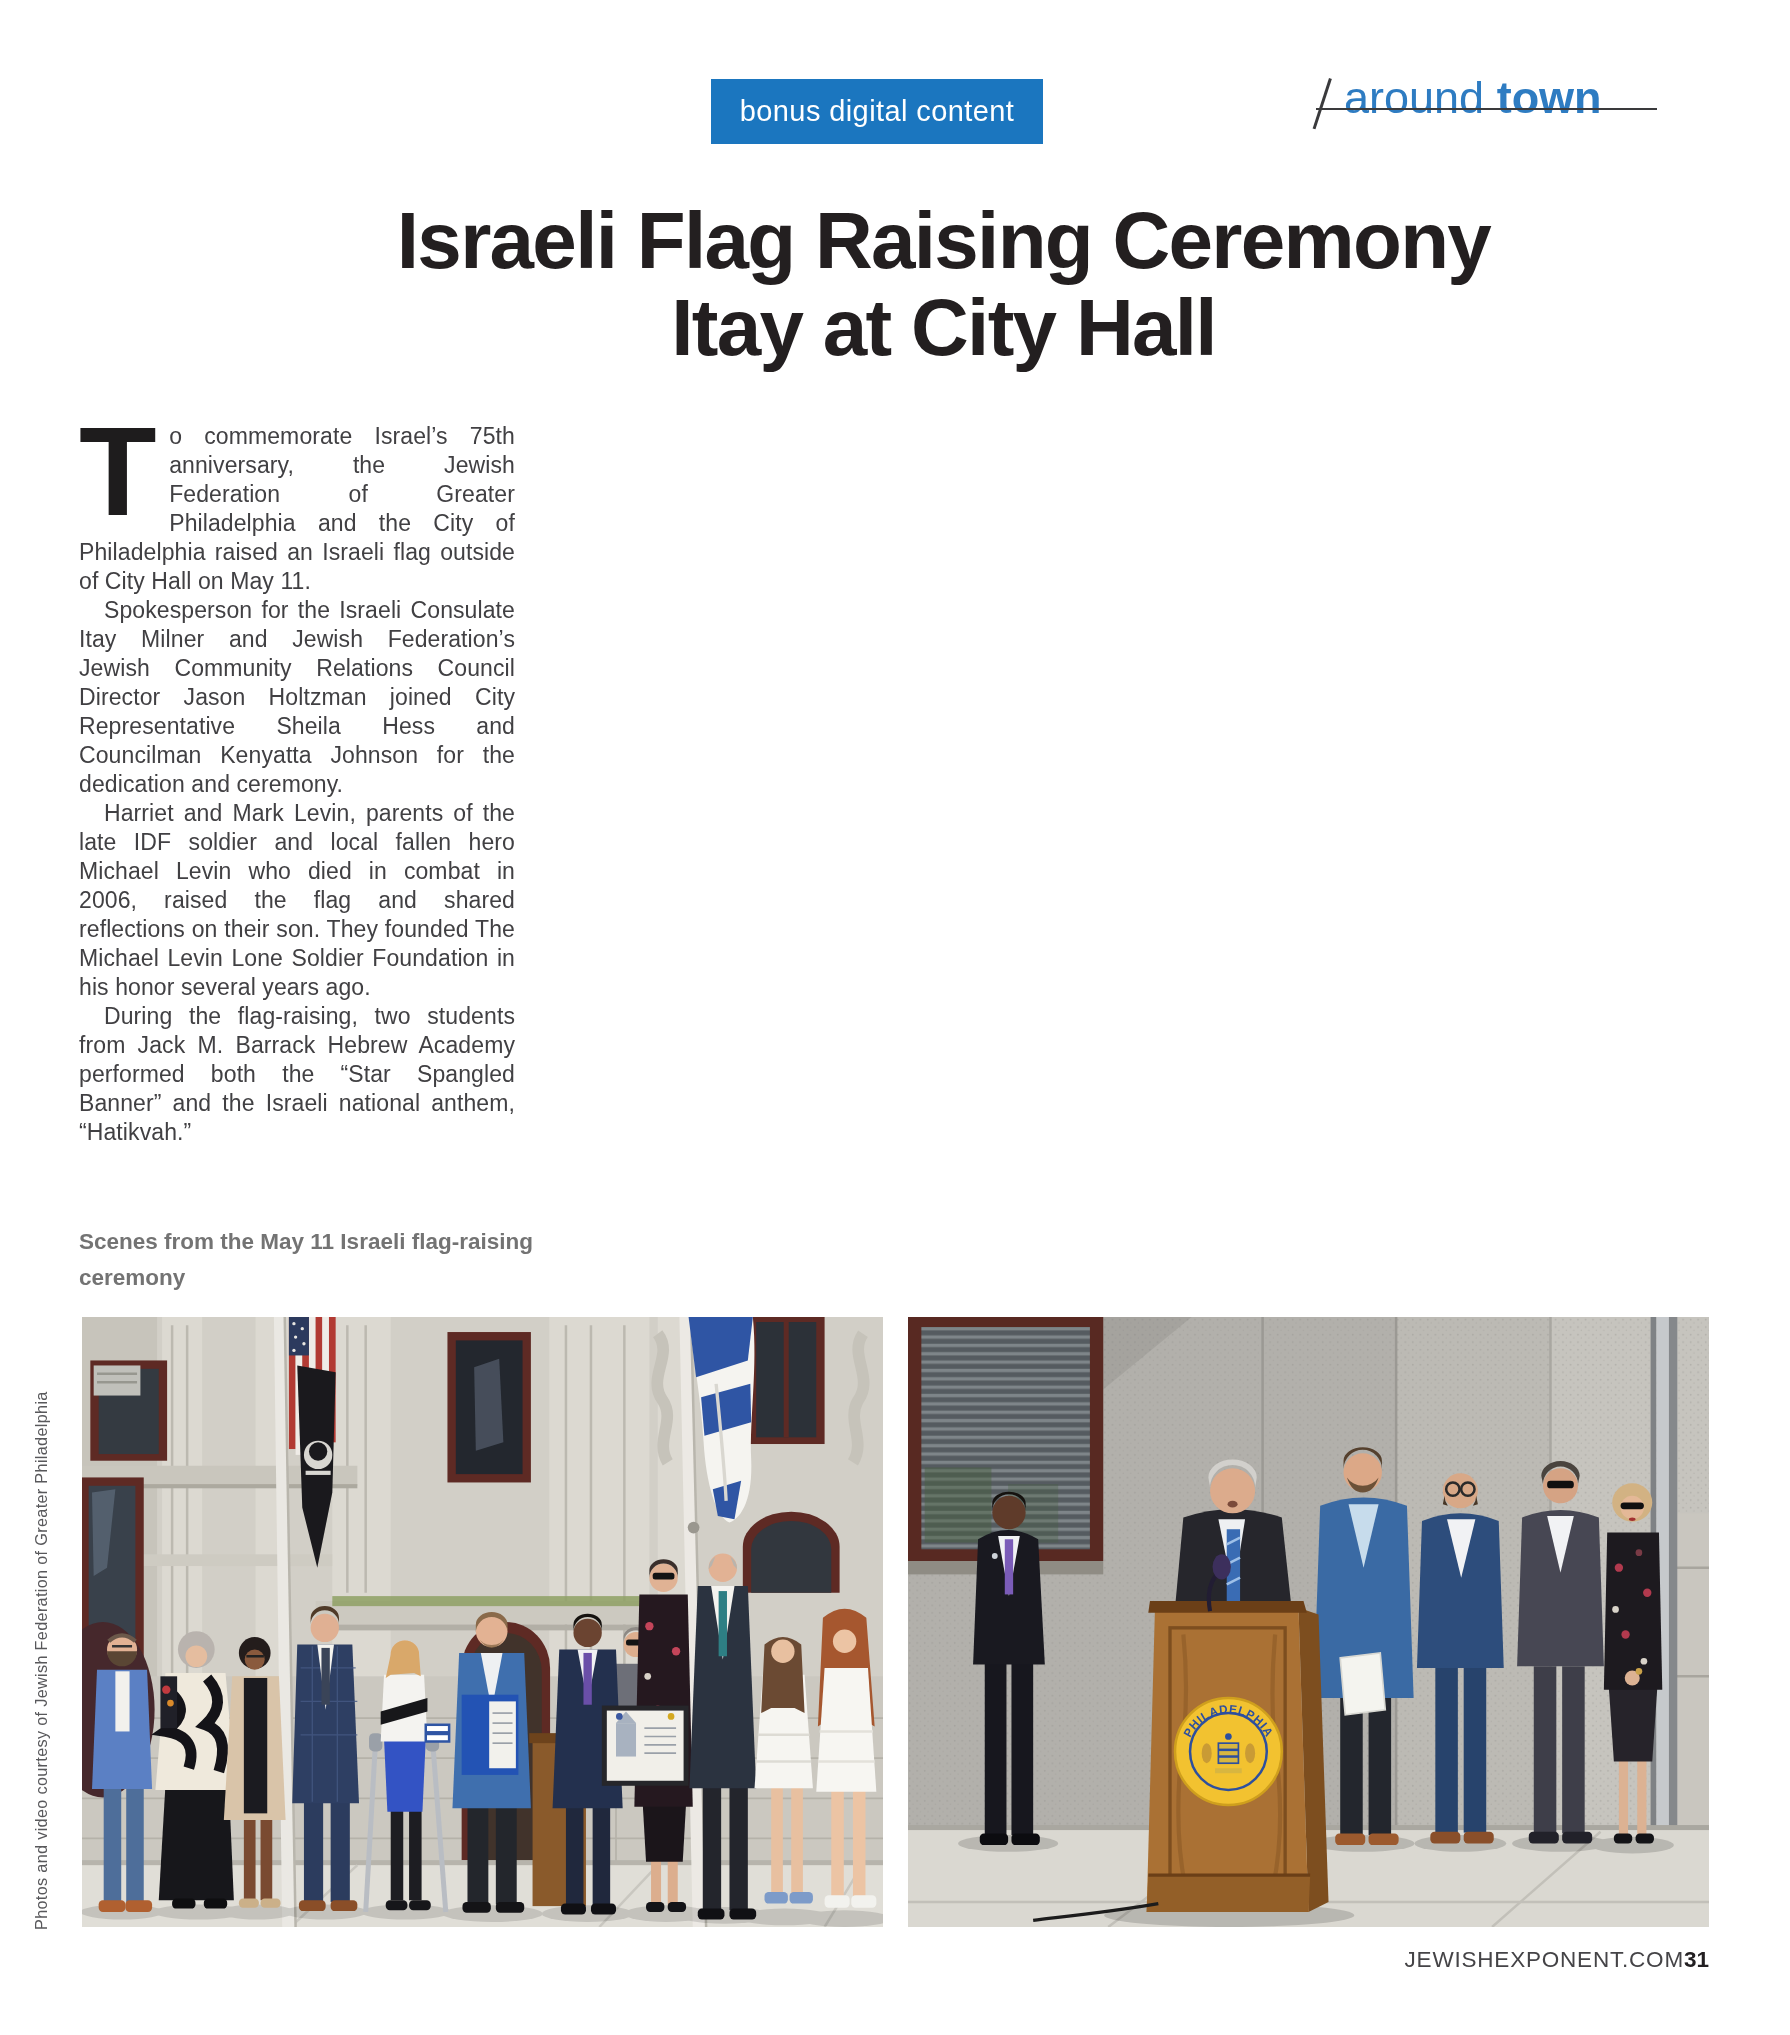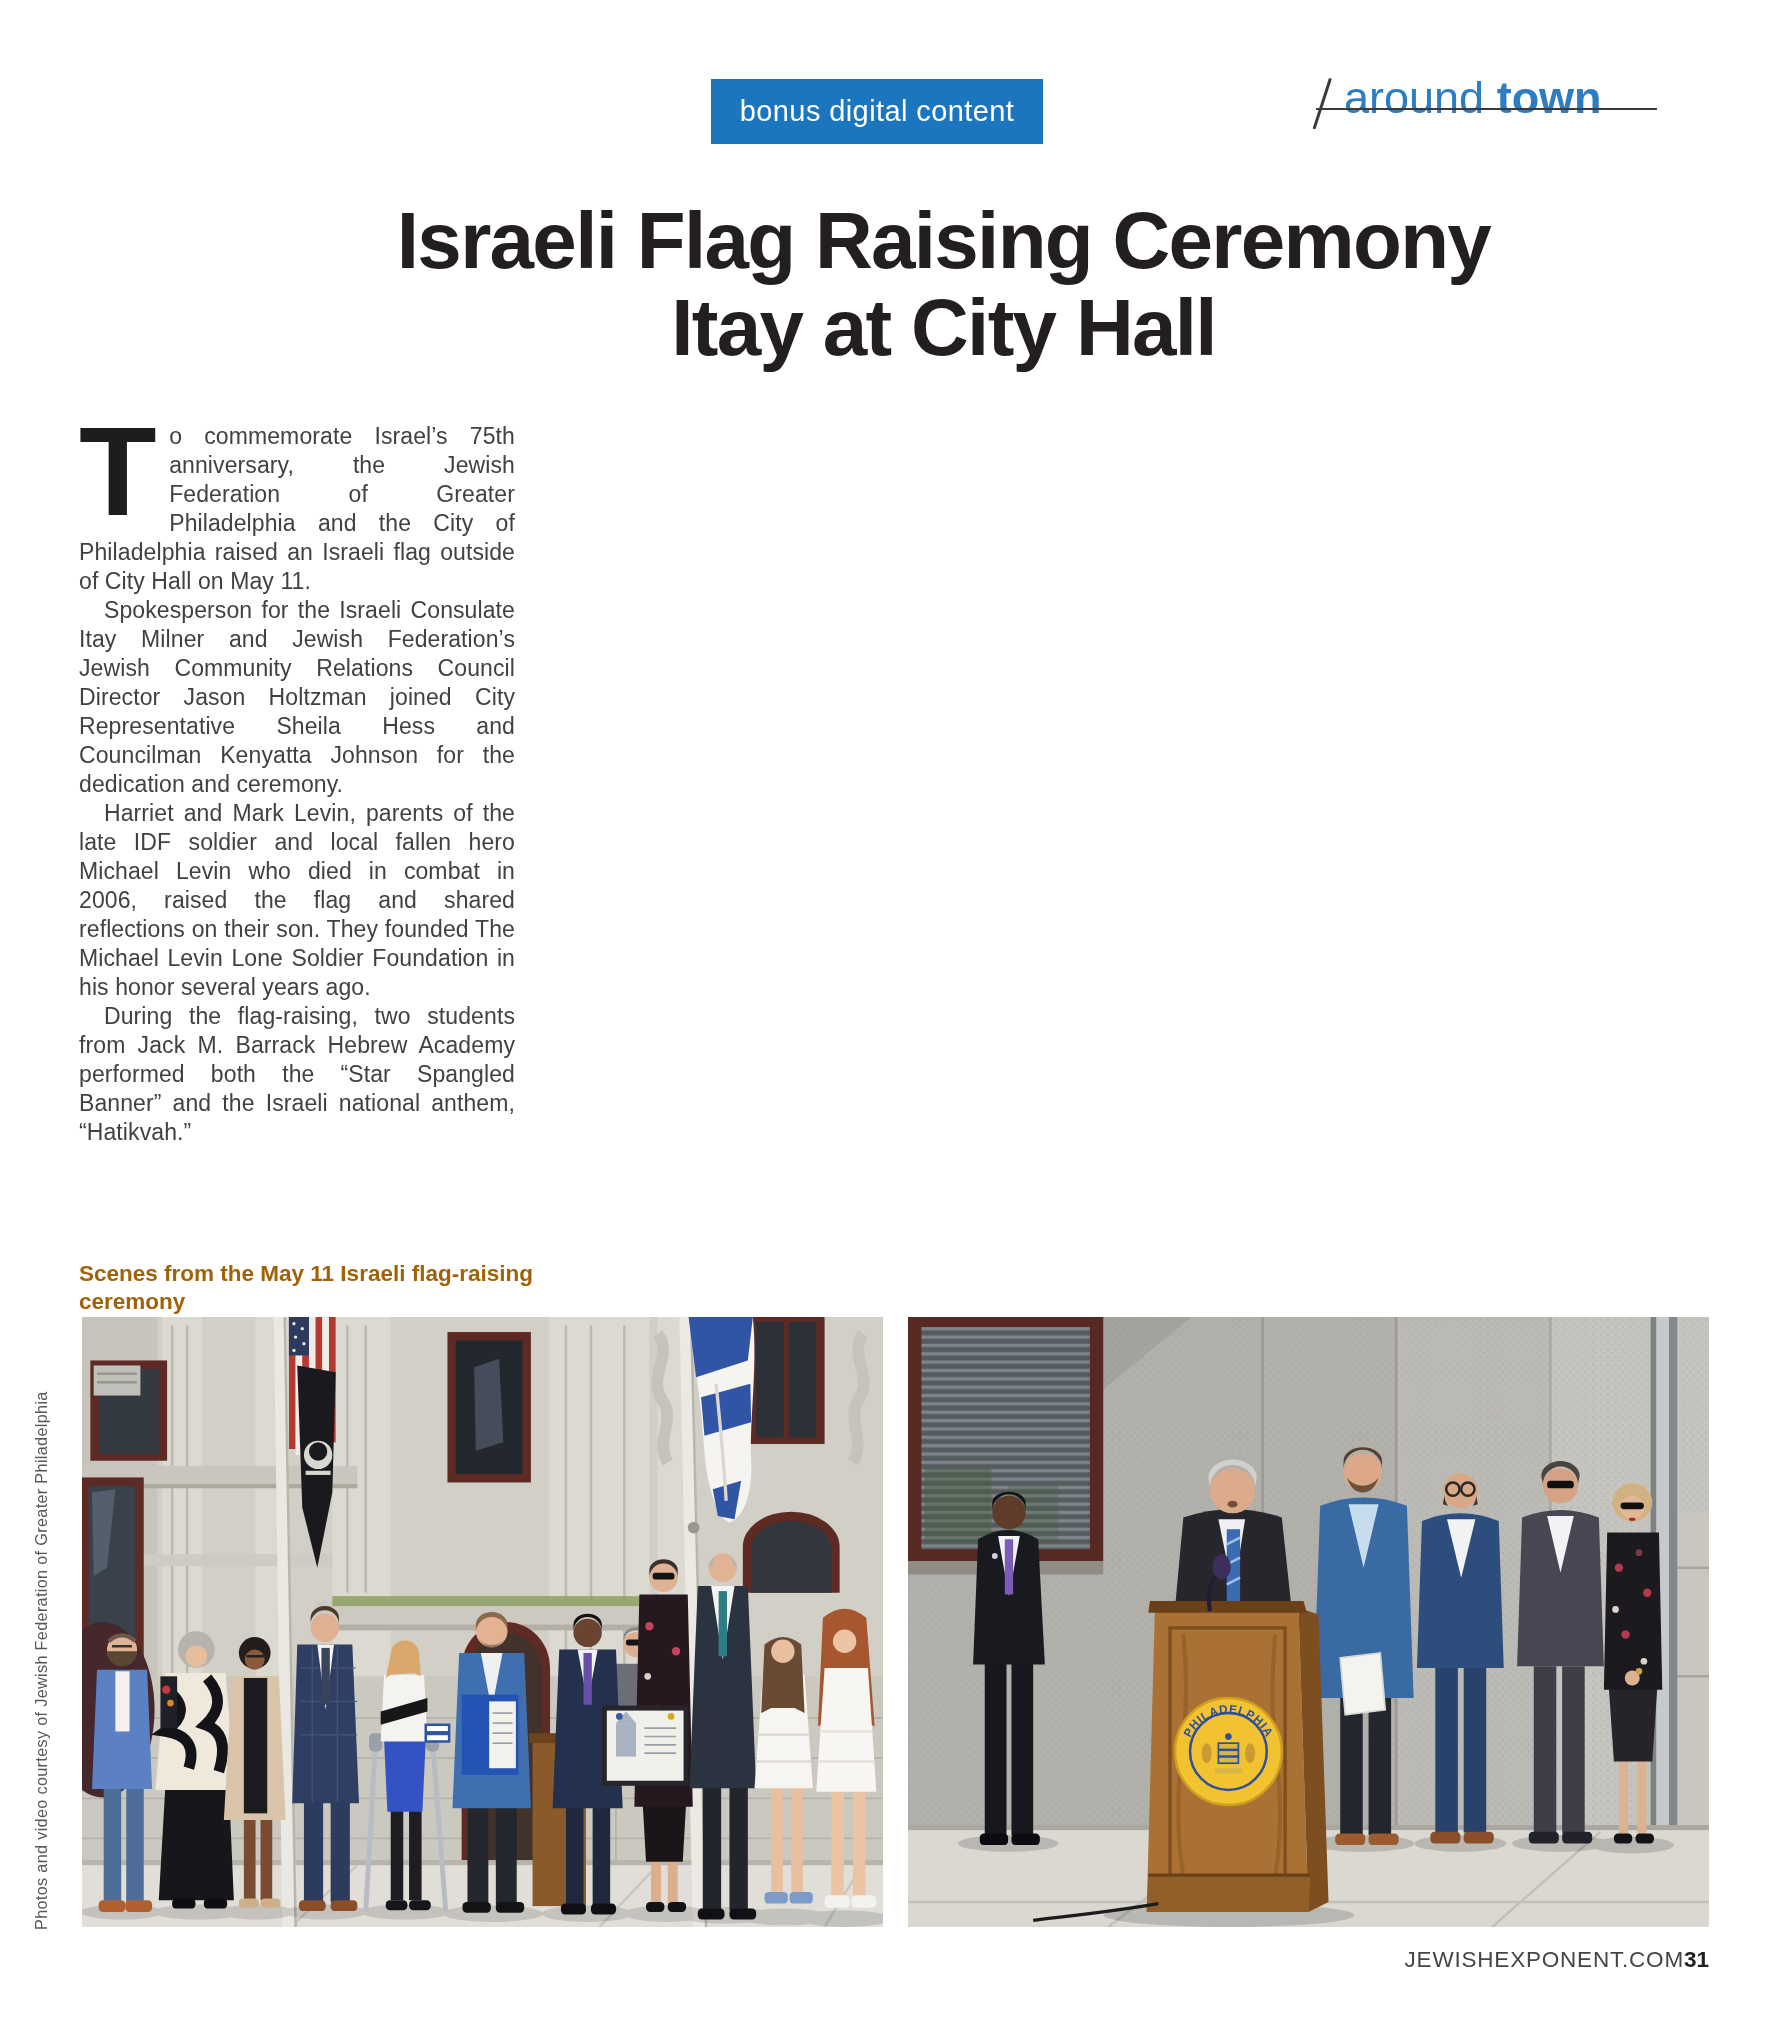--- a/index.html
+++ b/index.html
@@ -29,22 +29,22 @@
     font-size:23px;line-height:29px;color:#414043;text-align:justify;letter-spacing:0.1px;
   }
   .article p{margin:0;}
   .article p + p{text-indent:25px;}
   .dropcap{
     float:left;font-size:127px;line-height:88px;font-weight:700;color:#1e1c1d;
     padding:5px 12.5px 0 0;
   }
   
   .caption{
-    position:absolute;left:79px;top:1260px;width:534px;
-    font-weight:700;font-size:22.5px;line-height:28px;color:#a16207;
+    position:absolute;left:79px;top:1224px;width:534px;
+    font-weight:700;font-size:22.5px;line-height:36px;color:#737373;
   }
   
   .photo{position:absolute;top:1317px;width:801px;height:610px;overflow:hidden;}
   .photo svg{display:block;width:100%;height:100%;}
   #photoL{left:82px;}
   #photoR{left:908px;}
   
   .credit{
     position:absolute;left:32px;top:1411px;height:519px;
     writing-mode:vertical-rl;transform:rotate(180deg);

